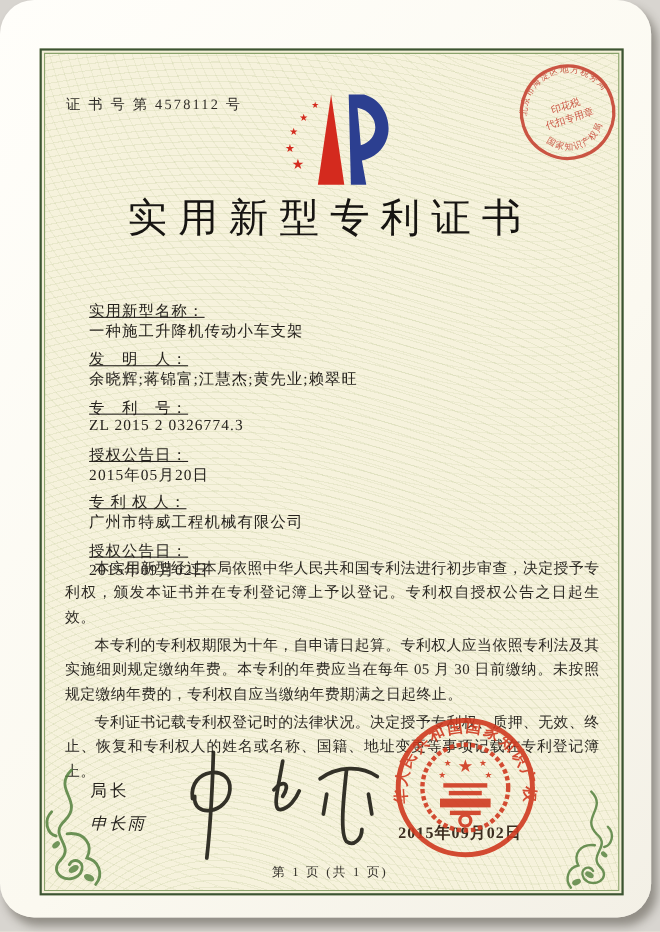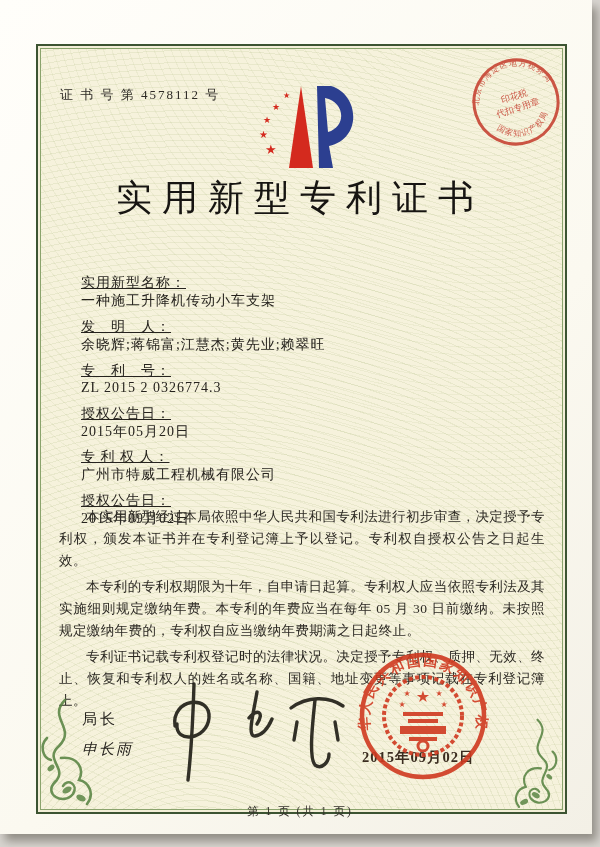--- a/index.html
+++ b/index.html
@@ -5,20 +5,21 @@
   html,body{margin:0;padding:0;}
   body{
     width:600px;height:847px;overflow:hidden;
     background:#d8d5d0;
     font-family:"Liberation Serif","DejaVu Serif",serif;
   }
   .paper{
     position:absolute;left:0;top:0;width:592px;height:834px;
     background:linear-gradient(135deg,#fffefa 0%,#fbf9f0 60%,#f3f0e6 100%);
     box-shadow:5px 7px 9px rgba(60,55,45,.45);
+    border-radius:31px;
   }
   .frame{
     position:absolute;left:36px;top:44px;width:527px;height:766px;
     border:2px solid #3c5432;
     box-shadow:inset 0 0 0 2px #f3efd8, inset 0 0 0 3px #8aa36c;
     background-color:#f6f2dc;
     background-image:
       repeating-radial-gradient(circle at 30% 115%, rgba(150,170,100,.14) 0 1px, transparent 1px 6px),
       repeating-radial-gradient(circle at 85% -15%, rgba(150,170,100,.10) 0 1px, transparent 1px 8px);
   }
@@ -48,21 +49,21 @@
   .seal-date{
     position:absolute;left:362px;top:748px;font-size:14.5px;font-weight:bold;
     color:#3b2d20;letter-spacing:1px;
   }
   .seal{position:absolute;left:357px;top:650px;width:132px;height:132px;opacity:.9;}
   .stamp{position:absolute;left:468px;top:54px;width:96px;height:96px;transform:rotate(-18deg);opacity:.85;}
   .flourish{position:absolute;left:37px;top:698px;width:62px;height:112px;opacity:.9;}
   .fl-right{left:504px;top:718px;transform:scaleX(-1);height:94px;}
   .footer{
     position:absolute;left:0;top:785px;width:600px;text-align:center;
-    font-size:11.5px;color:#33302a;letter-spacing:2px;margin-top:19px;
+    font-size:11.5px;color:#33302a;letter-spacing:2px;
   }
 </style>
 </head>
 <body>
 
 <div class="paper">
   <div class="frame"></div>
 
   <div class="cert-no">证 书 号 第 4578112 号</div>
 

